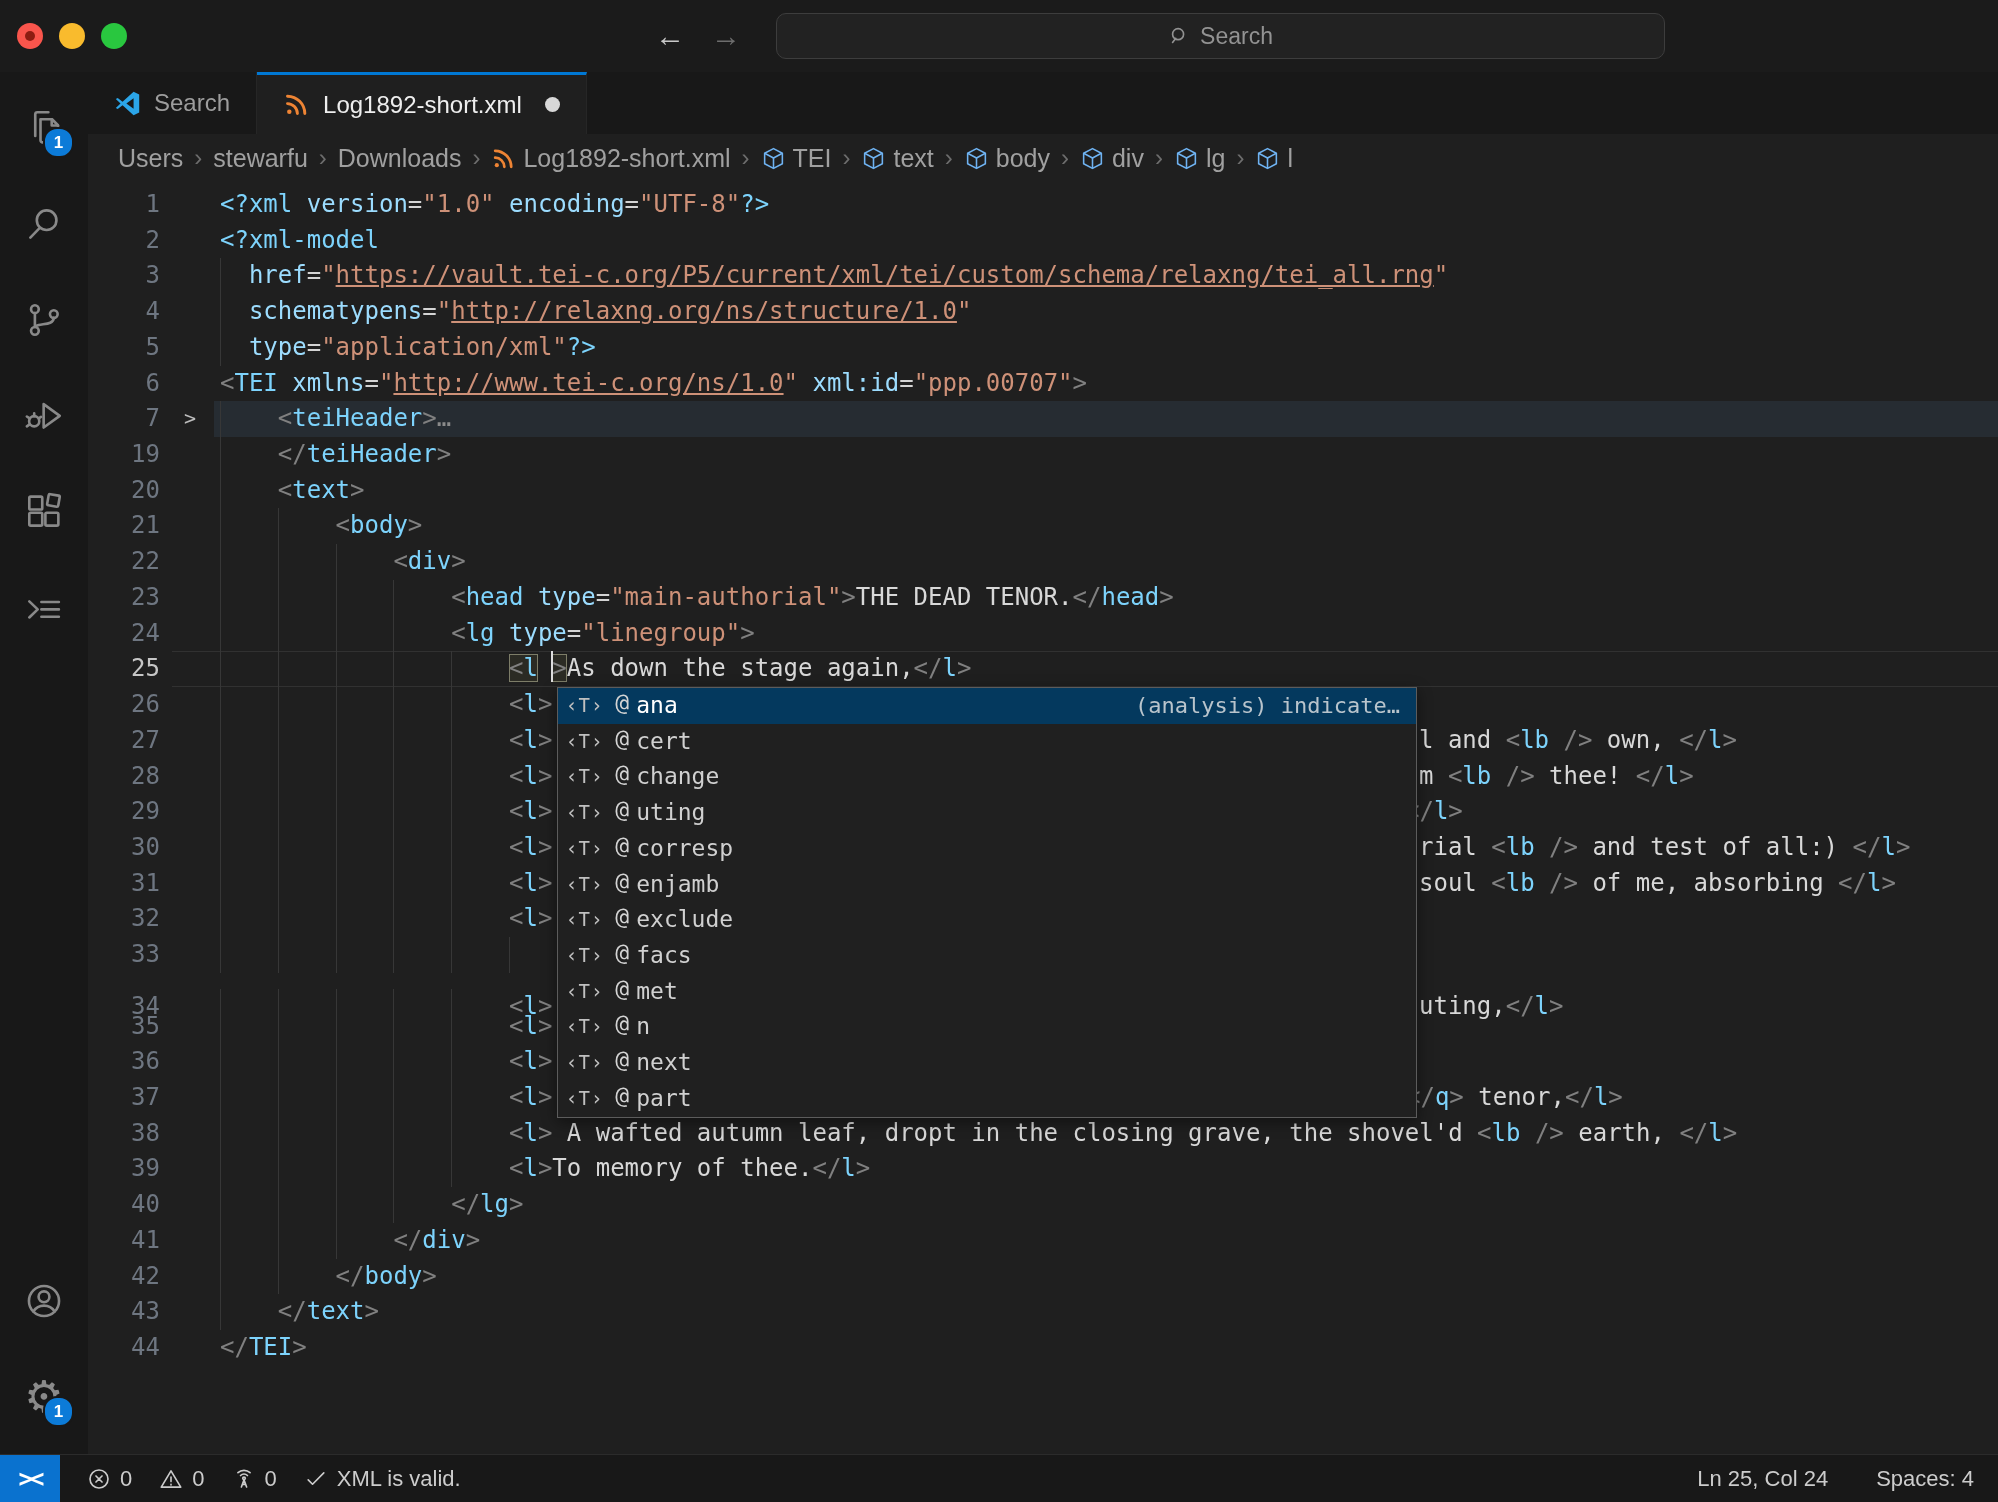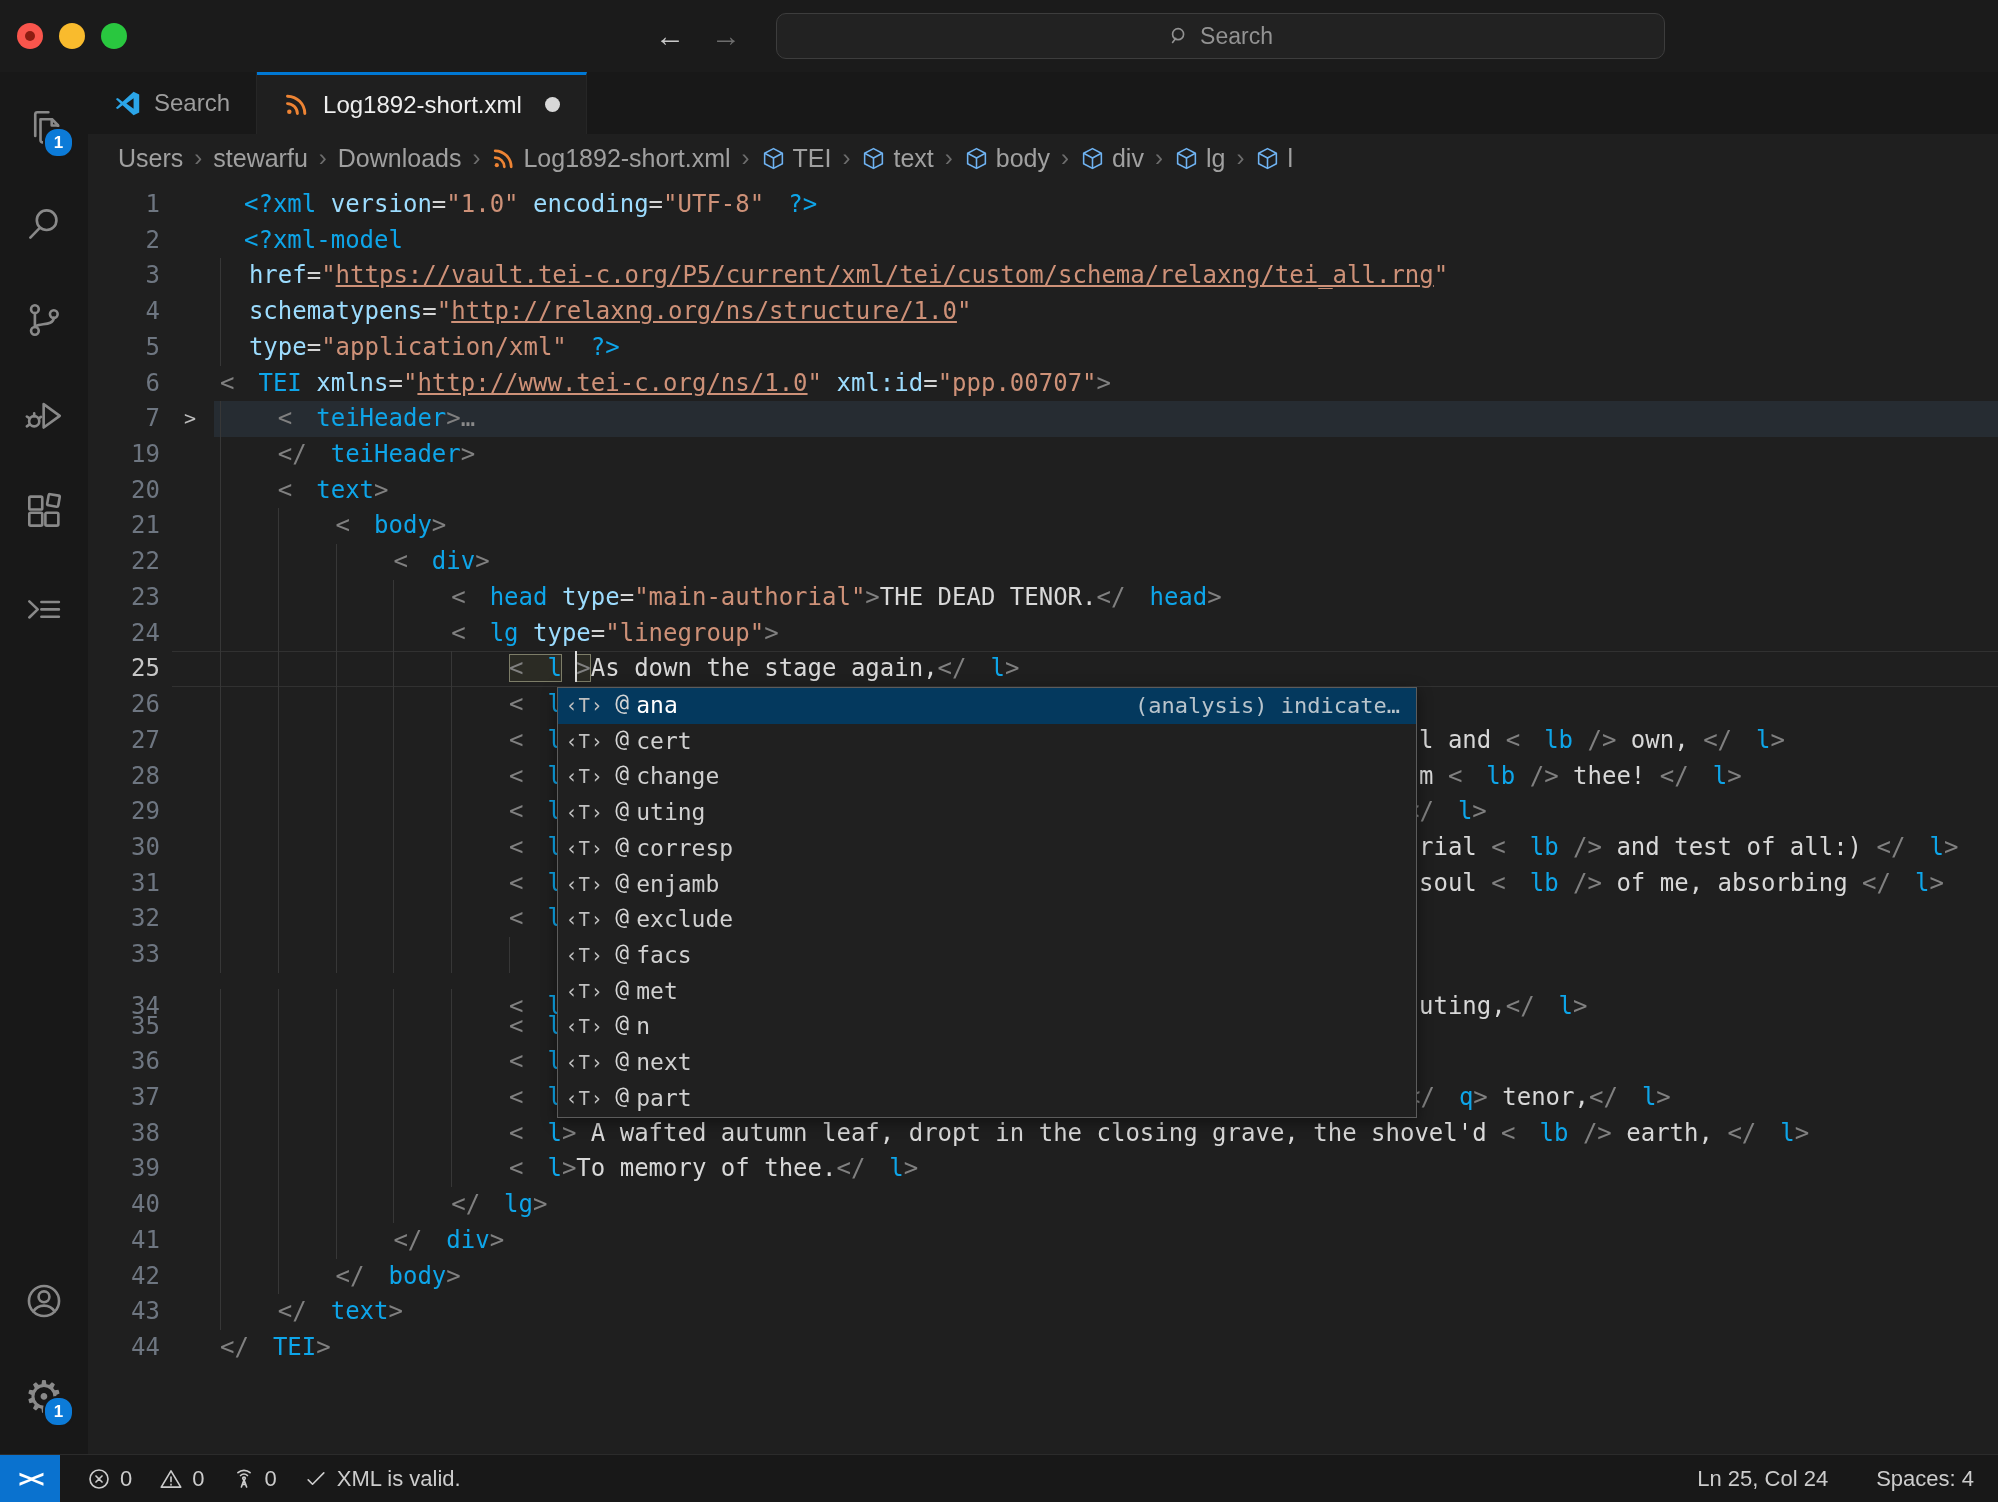--- a/index.html
+++ b/index.html
@@ -52,21 +52,21 @@
   .line{position:absolute;left:0;right:0;height:35.72px;}
   .code{position:absolute;left:132px;top:0;white-space:pre;font:24px/35.72px "DejaVu Sans Mono",monospace;}
   .frag{left:0;}
   .ln{position:absolute;left:0;top:0;width:72px;text-align:right;color:#6e7681;
       font:24px/35.72px "DejaVu Sans Mono",monospace;}
   .curline .ln{color:#c6c6c6;}
   .curbg{position:absolute;left:84px;right:0;top:0;bottom:0;border-top:1px solid #313131;border-bottom:1px solid #313131;}
   .foldbg{position:absolute;left:126px;right:0;top:0;bottom:0;background:rgba(84,130,180,.13);}
   .fold{position:absolute;left:96px;top:0;color:#bcbcbc;font:20px/35.72px "DejaVu Sans Mono",monospace;}
   .guide{position:absolute;top:0;bottom:0;width:1px;background:#373737;}
-  .tk-t{color:#0ea5e9;margin-left:24px;} .tk-p{color:#808080;} .tk-a{color:#9cdcfe;} .tk-o{color:#d4d4d4;}
+  .tk-t{color:#7dd3fc;} .tk-p{color:#808080;} .tk-a{color:#9cdcfe;} .tk-o{color:#d4d4d4;}
   .tk-s{color:#ce9178;} .tk-u{color:#ce9178;text-decoration:underline;} .tk-x{color:#d8d8d8;} .tk-e{color:#8a8a8a;}
   .bx{outline:1px solid #7d7d68;outline-offset:-1px;background:rgba(118,118,70,.14);}
   .caret{display:inline-block;width:0;height:0;position:relative;}
   .caret::before{content:"";position:absolute;left:-1px;top:-25px;width:2px;height:31px;background:#dedede;}
 
   
   #suggest{position:absolute;left:469px;top:505px;width:860px;background:#202020;border:1px solid #5c5c5c;
            box-shadow:0 4px 14px rgba(0,0,0,.45);z-index:10;box-sizing:border-box;}
   .sg-row{height:35.72px;display:flex;align-items:center;padding-left:8px;
           font:23px/35.72px "DejaVu Sans Mono",monospace;color:#d0d0d0;}

